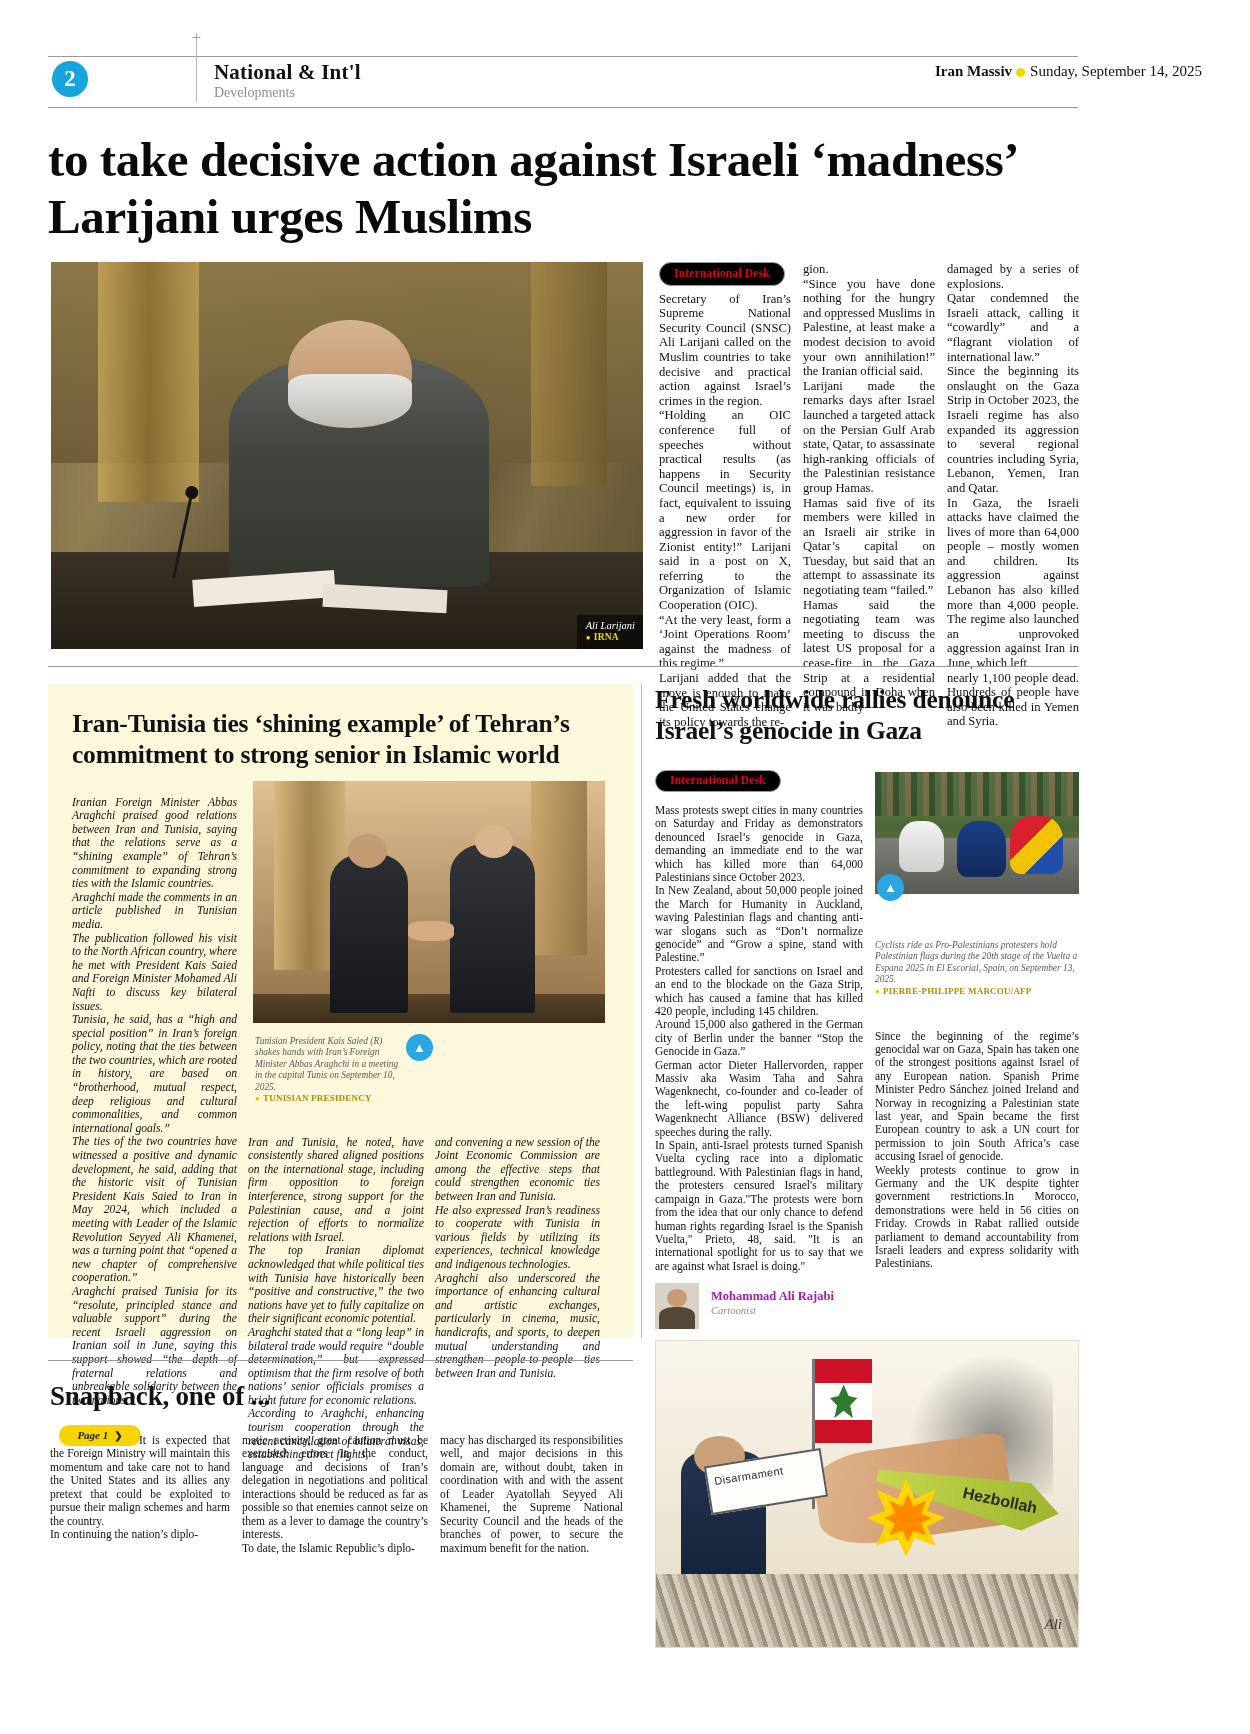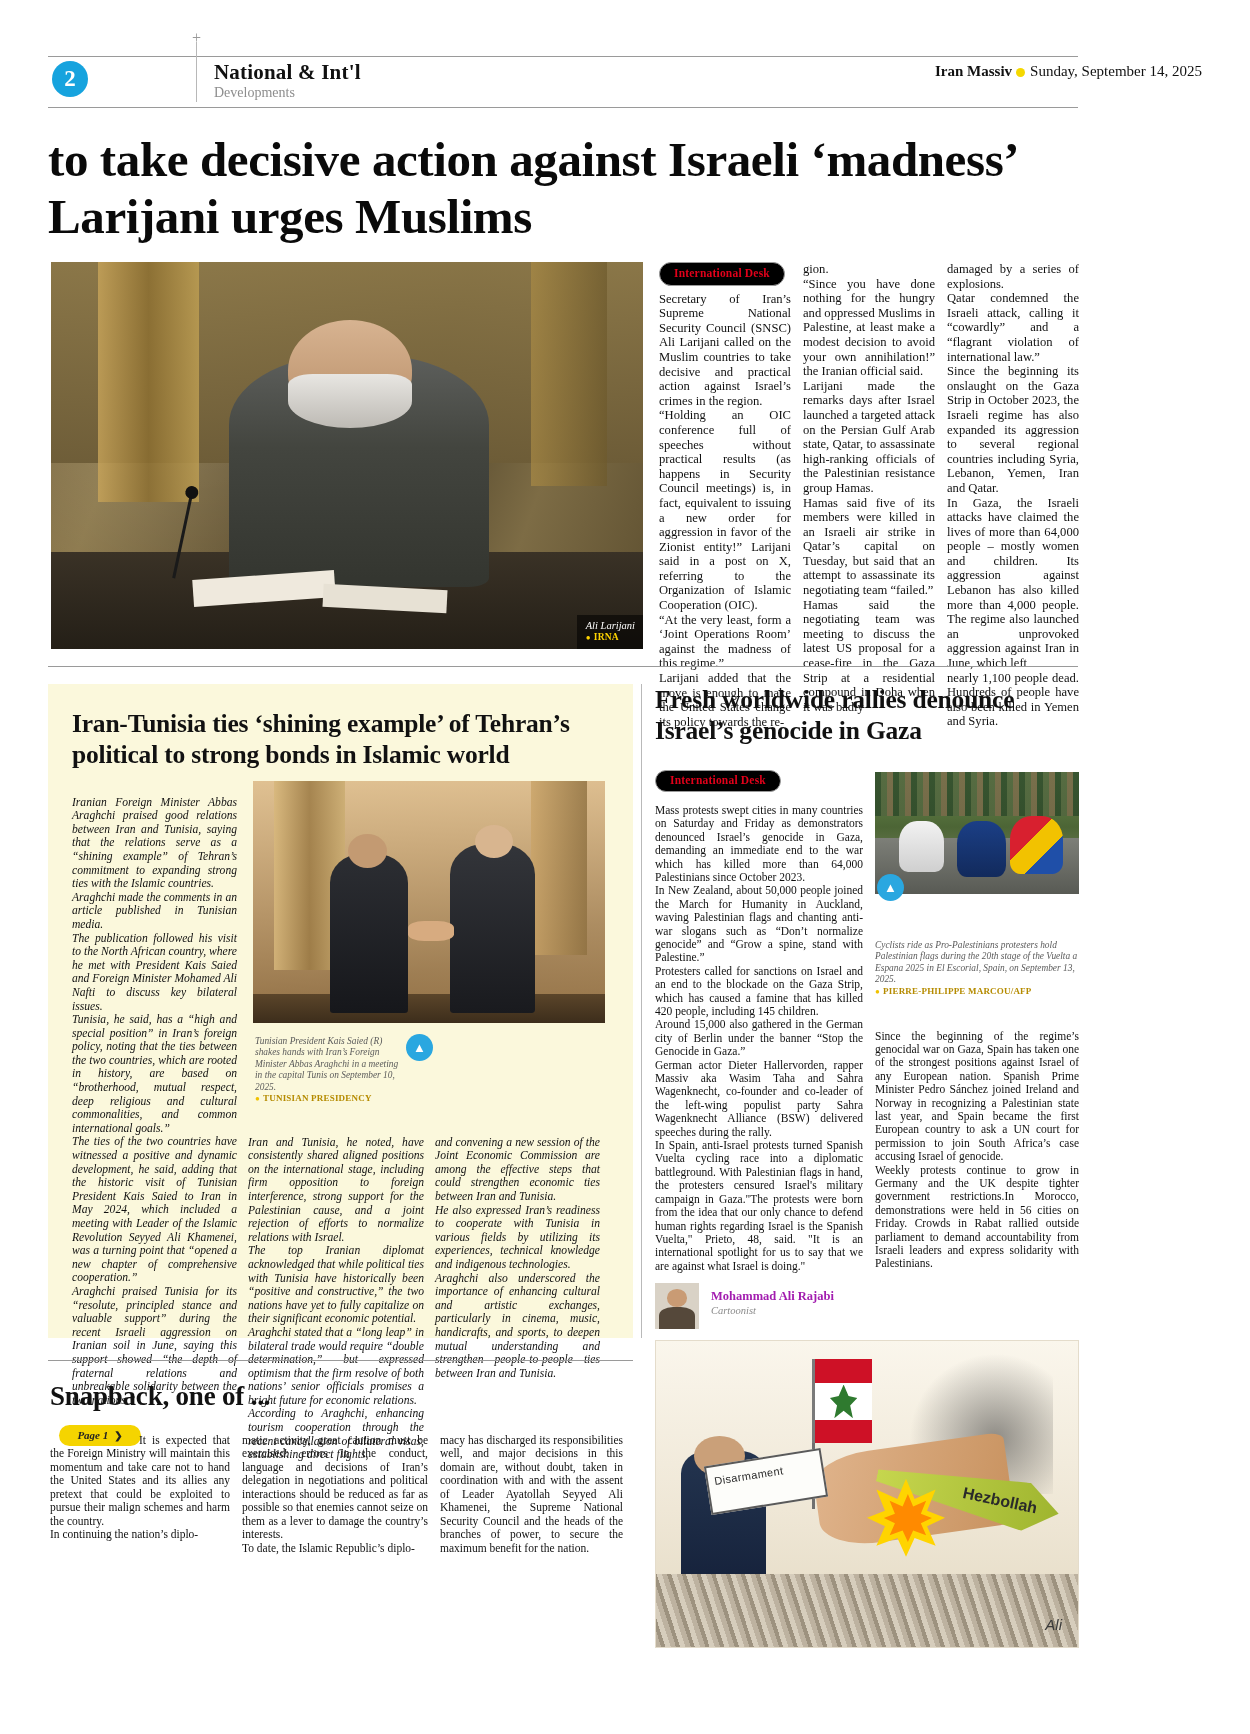--- a/index.html
+++ b/index.html
@@ -196,21 +196,21 @@
      clip-path:polygon(0 38%,82% 0,100% 50%,82% 100%,0 62%); }
   .ct-rocket span { position:absolute; right:12%; top:30%; font-family:"Liberation Sans",sans-serif;
      font-size:16px; font-weight:bold; color:#2a2a2a; transform:rotate(0deg); }
   .ct-blast { position:absolute; left:50%; top:45%; width:78px; height:78px;
      background:#ffd400;
      clip-path:polygon(50% 0,61% 26%,88% 14%,77% 41%,100% 50%,77% 61%,88% 86%,61% 76%,50% 100%,39% 76%,12% 86%,23% 61%,0 50%,23% 41%,12% 14%,39% 26%); }
   .ct-blast-in { position:absolute; left:54%; top:50%; width:48px; height:48px; background:#ff8a00;
      clip-path:polygon(50% 0,61% 26%,88% 14%,77% 41%,100% 50%,77% 61%,88% 86%,61% 76%,50% 100%,39% 76%,12% 86%,23% 61%,0 50%,23% 41%,12% 14%,39% 26%); }
   .ct-rubble { position:absolute; left:0; bottom:0; width:100%; height:24%;
      background:repeating-linear-gradient(72deg,#bdb2a0 0 5px,#9d927f 5px 9px,#d6cdbc 9px 14px); }
-  .ct-sig { position:absolute; right:16px; bottom:14px; font-family:Liberation Sans, sans-serif;
+  .ct-sig { position:absolute; right:16px; bottom:14px; font-family:Liberation Serif, serif;
      font-size:15px; color:#3a3a3a; font-style:italic; }
 
   
   .snap-rule { position:absolute; left:48px; top:1360px; width:585px; height:1px; background:#9a9a9a; }
   .snap-h { position:absolute; left:50px; top:1381px; font-weight:bold; font-size:27px; letter-spacing:-.2px; }
   .snap-cols { position:absolute; left:50px; top:1422px; width:585px; }
   .scol { float:left; font-size:11.5px; line-height:13.5px; text-align:justify; }
   .s1 { width:180px; margin-right:12px; }
   .s2 { width:186px; margin-right:12px; }
   .s3 { width:183px; }
@@ -283,21 +283,21 @@
 Qatar condemned the Israeli attack, calling it “cowardly” and a “flagrant violation of international law.”
 Since the beginning its onslaught on the Gaza Strip in October 2023, the Israeli regime has also expanded its aggression to several regional countries including Syria, Lebanon, Yemen, Iran and Qatar.
 In Gaza, the Israeli attacks have claimed the lives of more than 64,000 people – mostly women and children. Its aggression against Lebanon has also killed more than 4,000 people. The regime also launched an unprovoked aggression against Iran in June, which left
 nearly 1,100 people dead. Hundreds of people have also been killed in Yemen and Syria.</p>
     </div>
     <div class="clear"></div>
   </div>
   <div class="body-rule-bottom"></div>
 
   <div class="tunisia-box">
-    <div class="tun-h">Iran-Tunisia ties ‘shining example’ of Tehran’s political to strong bonds in Islamic world</div>
+    <div class="tun-h">Iran-Tunisia ties ‘shining example’ of Tehran’s commitment to strong senior in Islamic world</div>
 
     <div class="tun-photo">
       <div class="tp-bg"></div>
       <div class="tp-wall"></div>
       <div class="tp-curtain"></div>
       <div class="tp-curtain2"></div>
       <div class="tp-floor"></div>
       <div class="tp-man1"></div>
       <div class="tp-man2"></div>
       <div class="tp-h1"></div>

